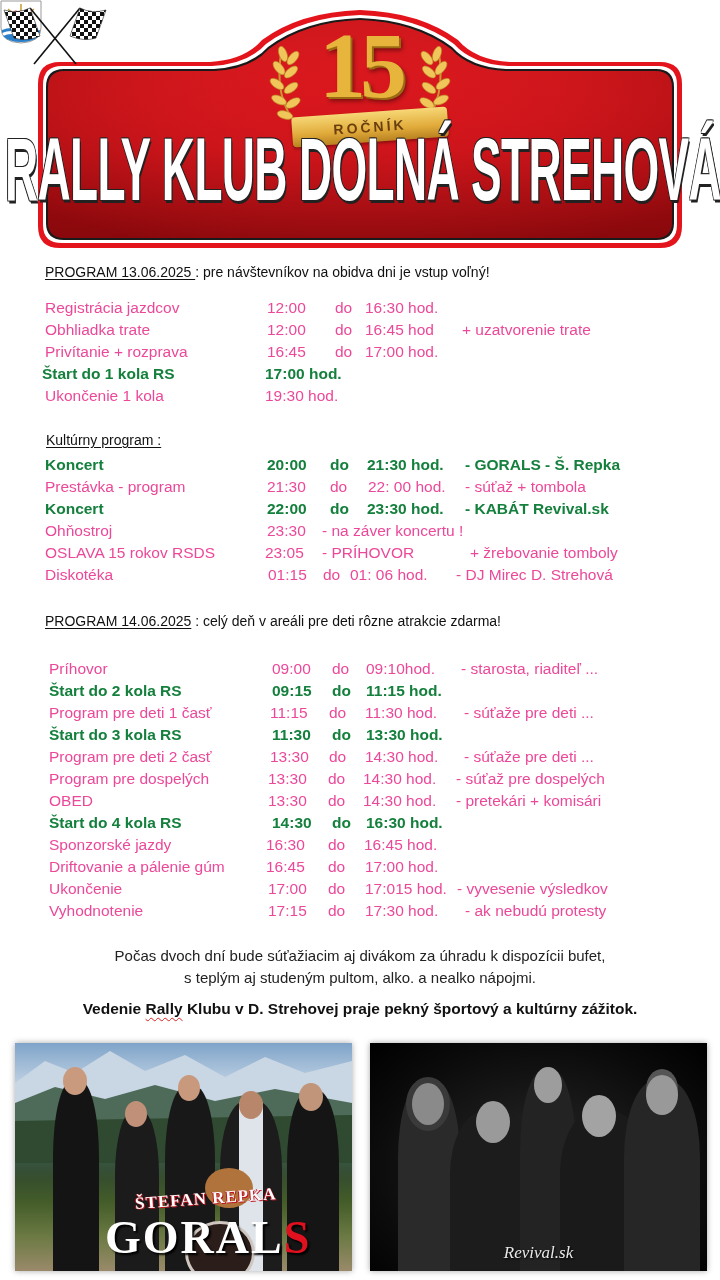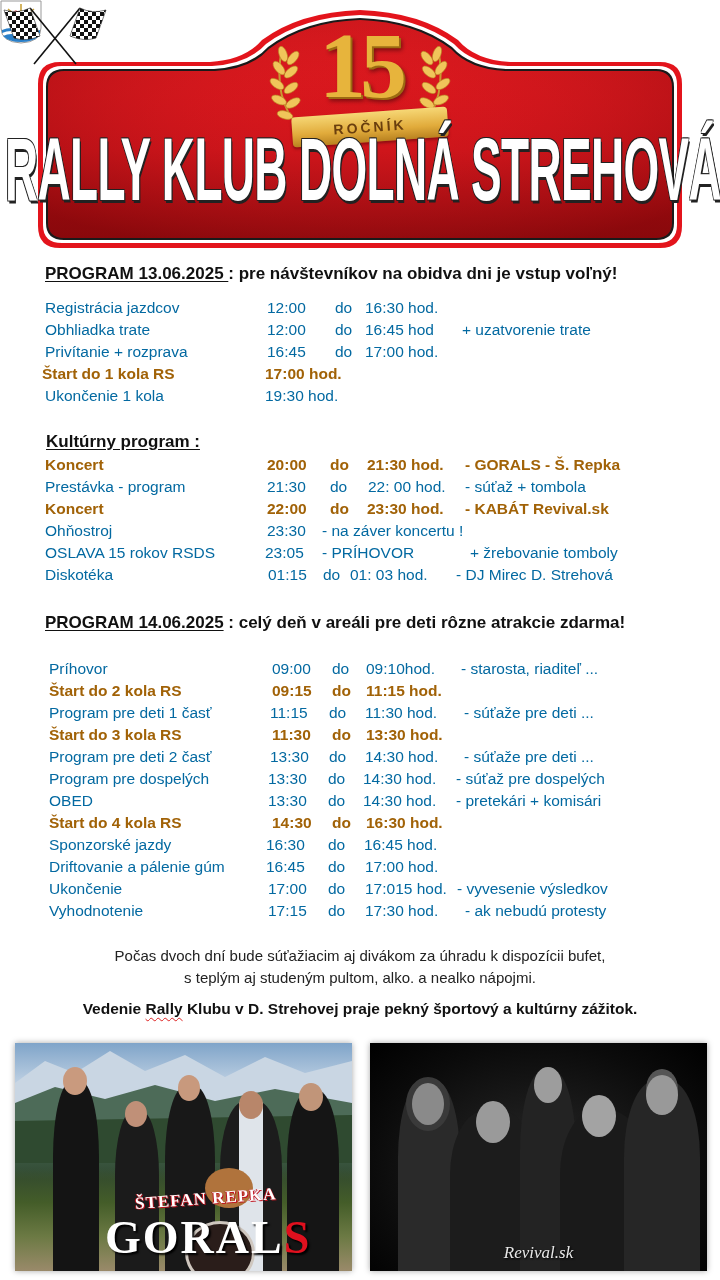--- a/index.html
+++ b/index.html
@@ -36,25 +36,25 @@
   .ribbon-text {
     position:absolute; left:0; top:0; width:100%; height:100%;
     display:flex; align-items:center; justify-content:center;
     font-weight:700; font-size:14px; letter-spacing:3px; color:#6a3f0e;
   }
   .coat { position:absolute; left:176px; top:82px; width:42px; height:44px; }
   .flags { position:absolute; left:468px; top:74px; width:110px; height:66px; }
 
   
   .section-head {
-    position:absolute; left:45px; font-weight:700; font-size:17px; white-space:nowrap;
+    position:absolute; left:45px; font-weight:400; font-size:14px; white-space:nowrap;
   }
   .section-head .ul { text-decoration:underline; text-underline-offset:2px; }
-  .row { position:absolute; font-size:15.5px; white-space:nowrap; color:#0369a1; height:22px; line-height:22px; }
-  .row.bold { font-weight:700; color:#a16207; }
+  .row { position:absolute; font-size:15.5px; white-space:nowrap; color:#ec4899; height:22px; line-height:22px; }
+  .row.bold { font-weight:700; color:#15803d; }
   .row .c { position:absolute; top:0; white-space:nowrap; }
   .notes { position:absolute; left:0; width:720px; text-align:center; font-size:15px; color:#222; line-height:22px; }
   .closing { position:absolute; left:0; width:720px; text-align:center; font-size:15.5px; font-weight:700; }
   .closing .squiggle { text-decoration:underline wavy #d22; text-underline-offset:3px; text-decoration-thickness:1px; }
 
   
   .photo { position:absolute; top:1043px; height:228px; overflow:hidden; box-shadow:0 0 6px rgba(0,0,0,0.35); }
   .photo.gorals { left:15px; width:337px;
     background:
       linear-gradient(180deg, rgba(0,0,0,0) 55%, rgba(70,95,40,0.9) 70%, #6c7a44 85%, #9a8a6a 100%),
@@ -219,21 +219,21 @@
     <div class="row" style="top: 542px; left: 0px; width: 720px;">
       <span class="c" style="left: 45px;">OSLAVA 15 rokov RSDS</span>
       <span class="c" style="left: 265px;">23:05</span>
       <span class="c" style="left: 322px;">- PRÍHOVOR</span>
       <span class="c" style="left: 470px;">+ žrebovanie tomboly</span>
     </div>
     <div class="row" style="top: 564px; left: 0px; width: 720px;">
       <span class="c" style="left: 45px;">Diskotéka</span>
       <span class="c" style="left: 268px;">01:15</span>
       <span class="c" style="left: 323px;">do</span>
-      <span class="c" style="left: 350px;">01: 03 hod.</span>
+      <span class="c" style="left: 350px;">01: 06 hod.</span>
       <span class="c" style="left: 456px;">- DJ Mirec  D. Strehová</span>
     </div>
   </div>
 
 <div class="section-head" style="top:613px;">
   <span class="ul">PROGRAM 14.06.2025</span><span> : celý deň v areáli pre deti rôzne atrakcie zdarma!</span>
 </div>
 <div id="day2-rows">
     <div class="row" style="top: 658px; left: 0px; width: 720px;">
       <span class="c" style="left: 49px; text-align: right;">Príhovor</span>

